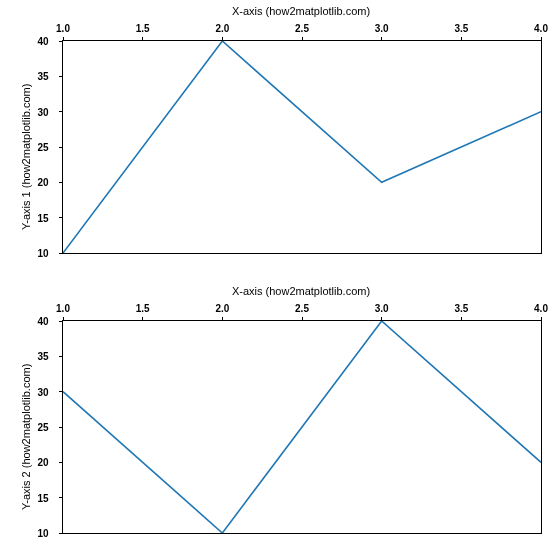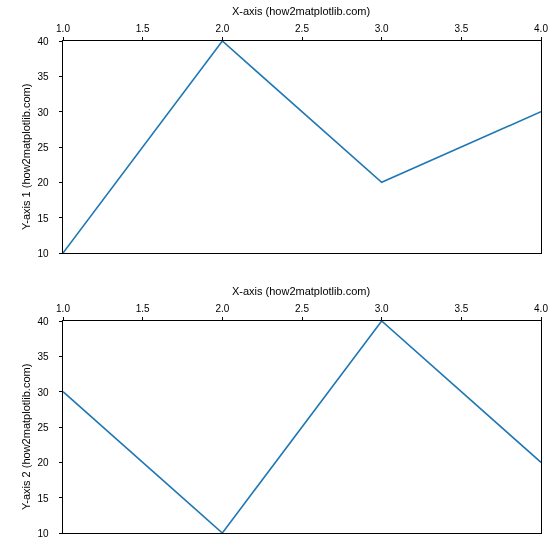--- a/index.html
+++ b/index.html
@@ -35,20 +35,21 @@
     position: absolute;
     transform: rotate(-90deg);
     transform-origin: 0 0;
     font-size: 11px;
     white-space: nowrap;
   }
   .tick {
     position: absolute;
     font-size: 10px;
     color: #000;
+    font-weight: bold;
   }
   .xtick {
     transform: translateX(-50%);
   }
   .ytick {
     transform: translateY(-50%);
     text-align: center;
   }
   svg.line {
     position: absolute;

